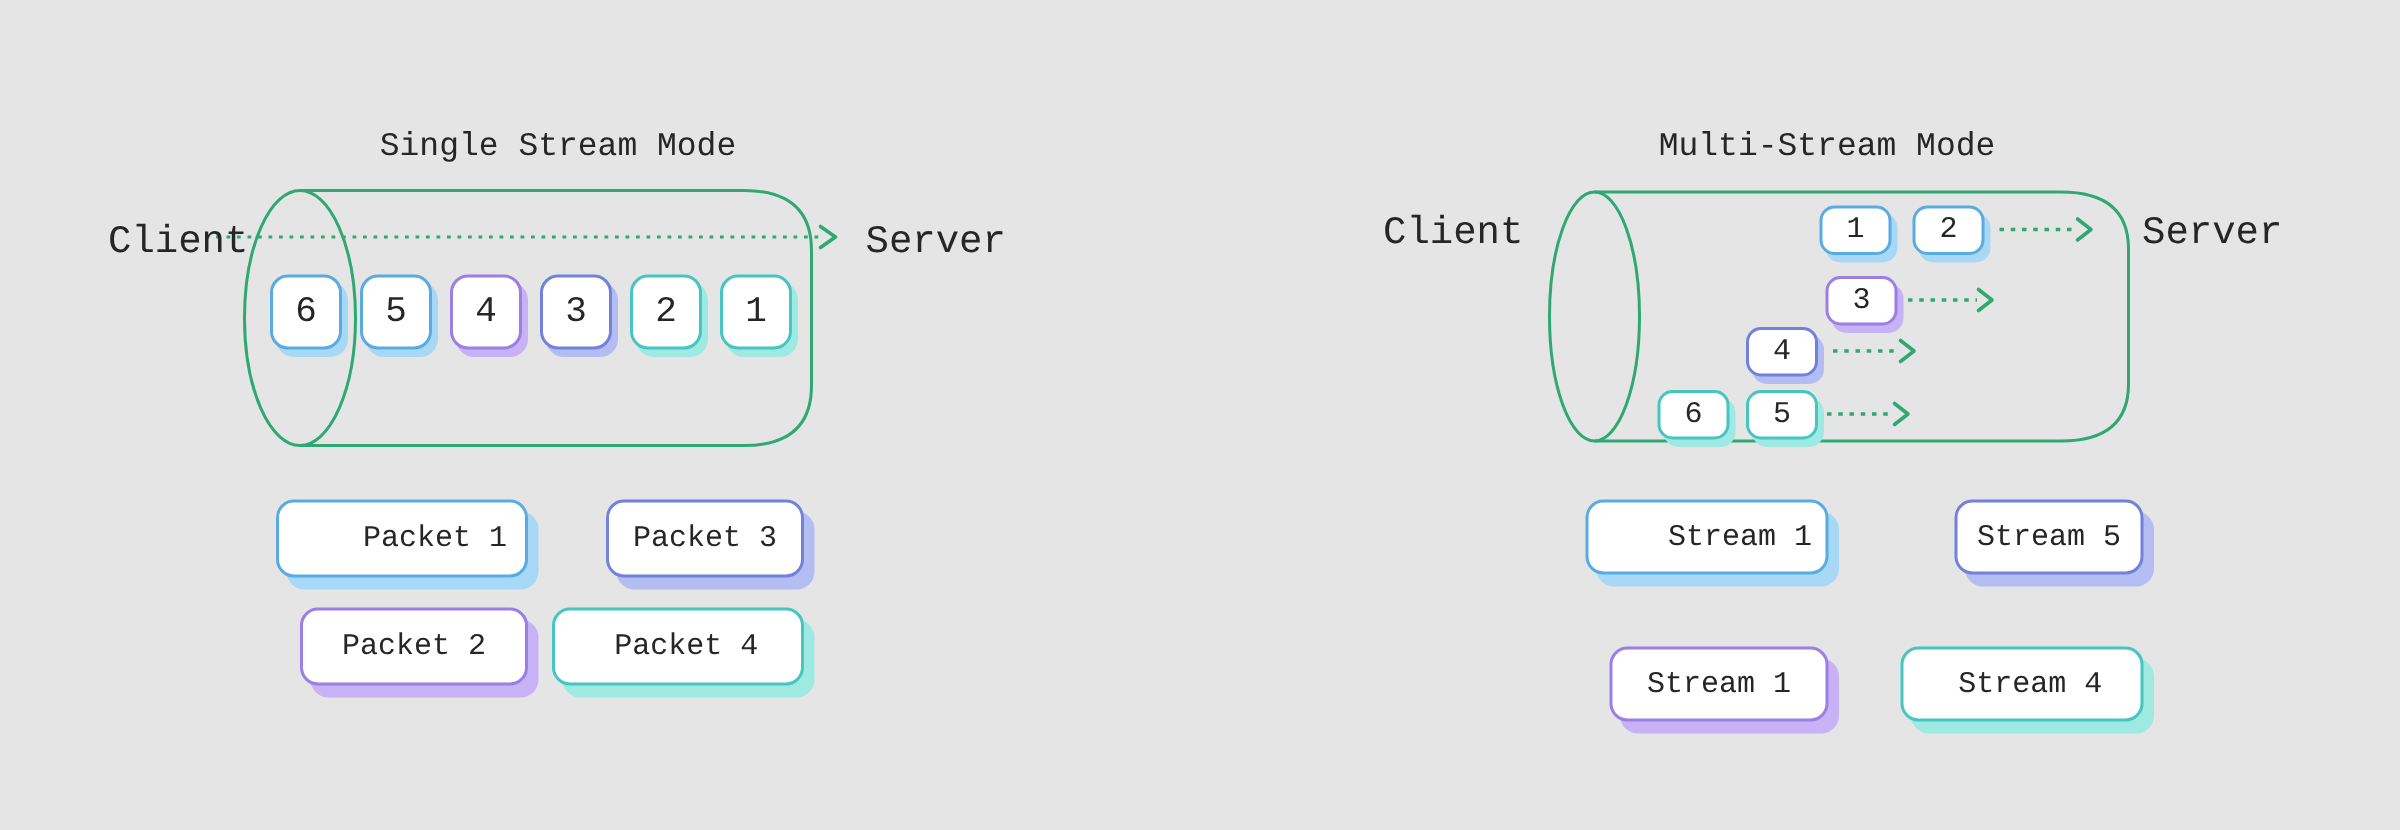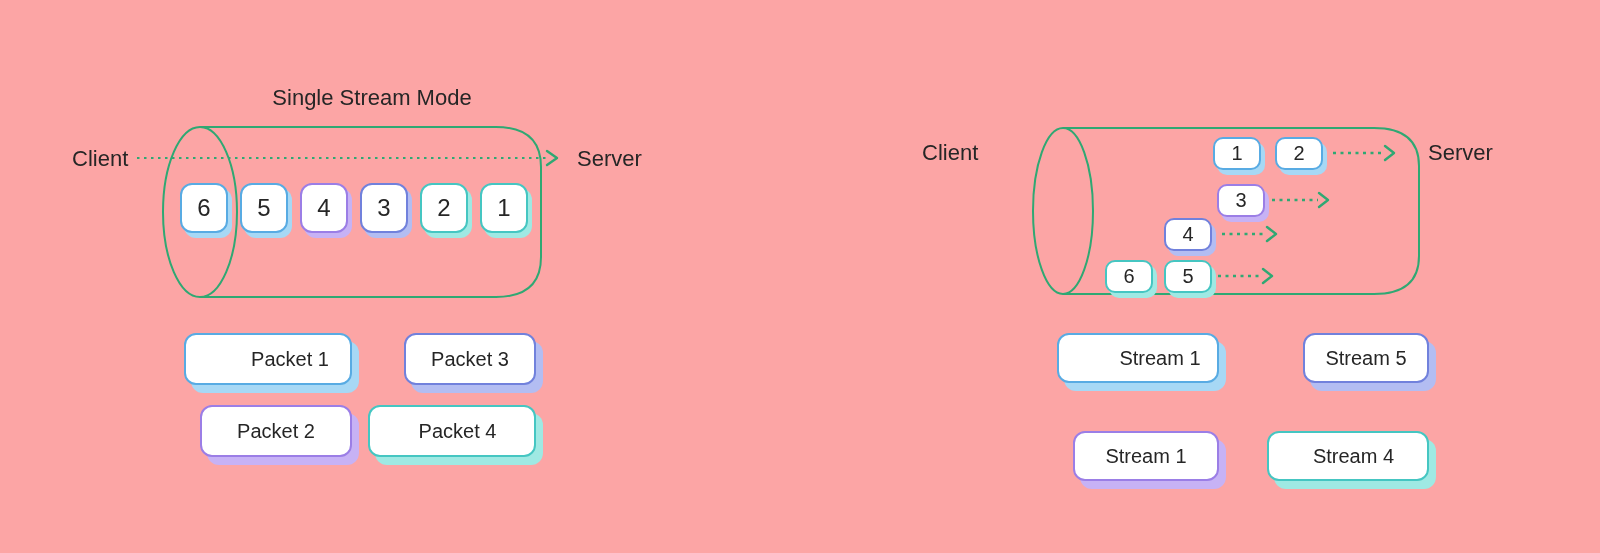--- a/index.html
+++ b/index.html
@@ -1,35 +1,36 @@
 <!DOCTYPE html>
 <html style="--tunnel-green: #2fa873; --arrow-green: #2fa873; --blue: #58abe3; --blue-shadow: #a7d8f5; --indigo: #7181dc; --indigo-shadow: #b3bdf2; --purple: #9b7ee6; --purple-shadow: #c7b2f5; --teal: #45c6c2; --teal-shadow: #9fe9e3; --text: #262626;"><head>
 <meta charset="utf-8">
 <style>
   * { margin: 0; padding: 0; box-sizing: border-box; }
   body { background: #ffffff; font-family: "Liberation Sans", sans-serif; }
   .canvas {
     position: relative;
     width: 1600px; height: 553px;
-    background: #fca5a5;
+    background: #e5e5e5;
     overflow: hidden;
     color: var(--text);
+    font-family: Liberation Mono, monospace;
   }
   .bg-svg { position: absolute; left: 0; top: 0; pointer-events: none; }
   .tunnel-stroke { fill: none; stroke: var(--tunnel-green); stroke-width: 2; }
   .dash-line { fill: none; stroke: var(--arrow-green); stroke-width: 2; stroke-dasharray: 2.5 4.5; }
   .dash-line-short { fill: none; stroke: var(--arrow-green); stroke-width: 2.4; stroke-dasharray: 3 4.5; }
   .chev { fill: none; stroke: var(--arrow-green); stroke-width: 2.4; stroke-linecap: round; stroke-linejoin: round; }
 
   .title {
     position: absolute; width: 400px; text-align: center;
     font-size: 22px; font-weight: 500; color: var(--text);
   }
   .endpoint-label {
-    position: absolute; font-size: 22px; font-weight: 400; color: var(--text);
+    position: absolute; font-size: 26px; font-weight: 400; color: var(--text);
   }
 
   .num-box {
     position: absolute; background: #ffffff;
     border: 2px solid; border-radius: 12px;
     display: flex; align-items: center; justify-content: center;
     font-size: 24px; color: var(--text);
   }
   .num-box.left-size { width: 48px; height: 50px; }
   .num-box.right-size { width: 48px; height: 33px; border-radius: 10px; font-size: 20px; }
@@ -125,20 +126,21 @@
         <span>Packet 3</span>
       </div>
     <div class="legend-box c-purple">
         <span>Packet 2</span>
       </div>
     <div class="legend-box c-teal">
         <span>Packet 4</span>
       </div>
   </div>
 
+  <div class="title" style="left:1018px; top:85px;">Multi-Stream Mode</div>
 
   <div class="endpoint-label" style="left:922px; top:140px;">Client</div>
   <div class="endpoint-label" style="left:1428px; top:140px;">Server</div>
 
   <div class="num-box right-size c-blue" style="left:1213px; top:137px;">
       <span>1</span>
     </div>
   <div class="num-box right-size c-blue" style="left:1275px; top:137px;">
       <span>2</span>
     </div>

